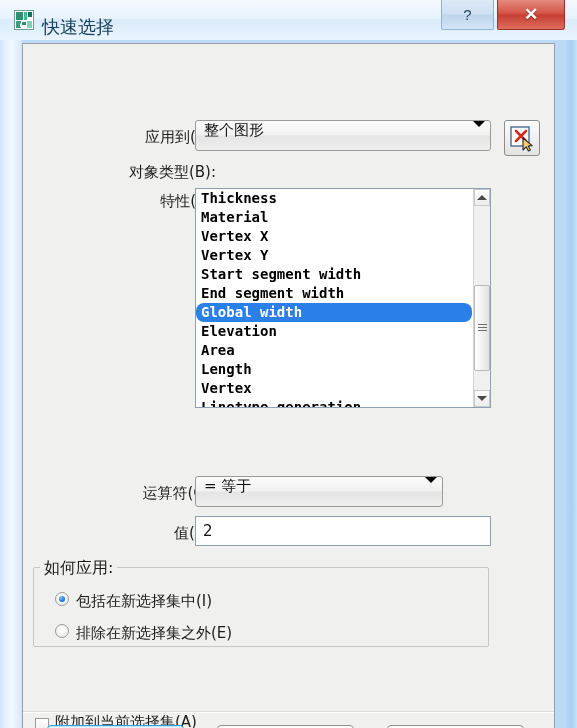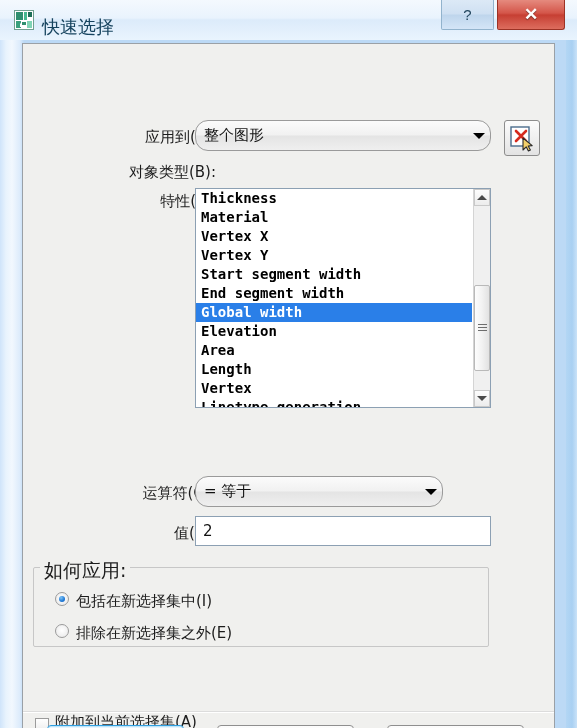--- a/index.html
+++ b/index.html
@@ -114,24 +114,24 @@
     color: #1c1c1c;
     font-family: "DejaVu Sans", sans-serif;
     white-space: nowrap;
   }
 
   
   .combo {
     position: absolute;
     box-sizing: border-box;
     border: 1px solid #9a9a9a;
-    border-radius: 13px;
+    border-radius: 3px;
     background: linear-gradient(to bottom, #fbfbfb 0%, #f1f1f1 48%, #e4e4e4 52%, #efefef 100%);
     display: flex;
-    align-items: center;
+    align-items: flex-start;
     cursor: default;
   }
   .combo-text {
     padding-left: 8px;
     font-size: 15px;
     color: #111;
     font-family: "DejaVu Sans", sans-serif;
     white-space: nowrap;
     flex: 1;
     overflow: hidden;
@@ -188,20 +188,21 @@
     padding-left: 5px;
     font-family: "DejaVu Sans Mono", monospace;
     font-size: 14px;
     color: #000;
     white-space: nowrap;
     cursor: default;
   }
   .prop-item.selected {
     background: #2a7fe8;
     color: #ffffff;
+    border-radius: 8px;
   }
   
   #prop-scroll {
     position: absolute;
     right: 0; top: 0;
     width: 17px; height: 100%;
     background: #f0f0f0;
     border-left: 1px solid #d4d4d4;
     box-sizing: border-box;
   }
@@ -268,21 +269,21 @@
     width: 456px; height: 80px;
     box-sizing: border-box;
     border: 1px solid #c7c7c7;
     border-radius: 2px;
   }
   #apply-group-title {
     position: absolute;
     left: 17px; top: 514px;
     background: #f0f0ee;
     padding: 0 4px;
-    font-size: 19px;
+    font-size: 16px;
     color: #1c1c1c;
     font-family: "DejaVu Sans", sans-serif;
     white-space: nowrap;
   }
   .radio-row {
     position: absolute;
     left: 32px;
     display: flex;
     cursor: default;
   }

